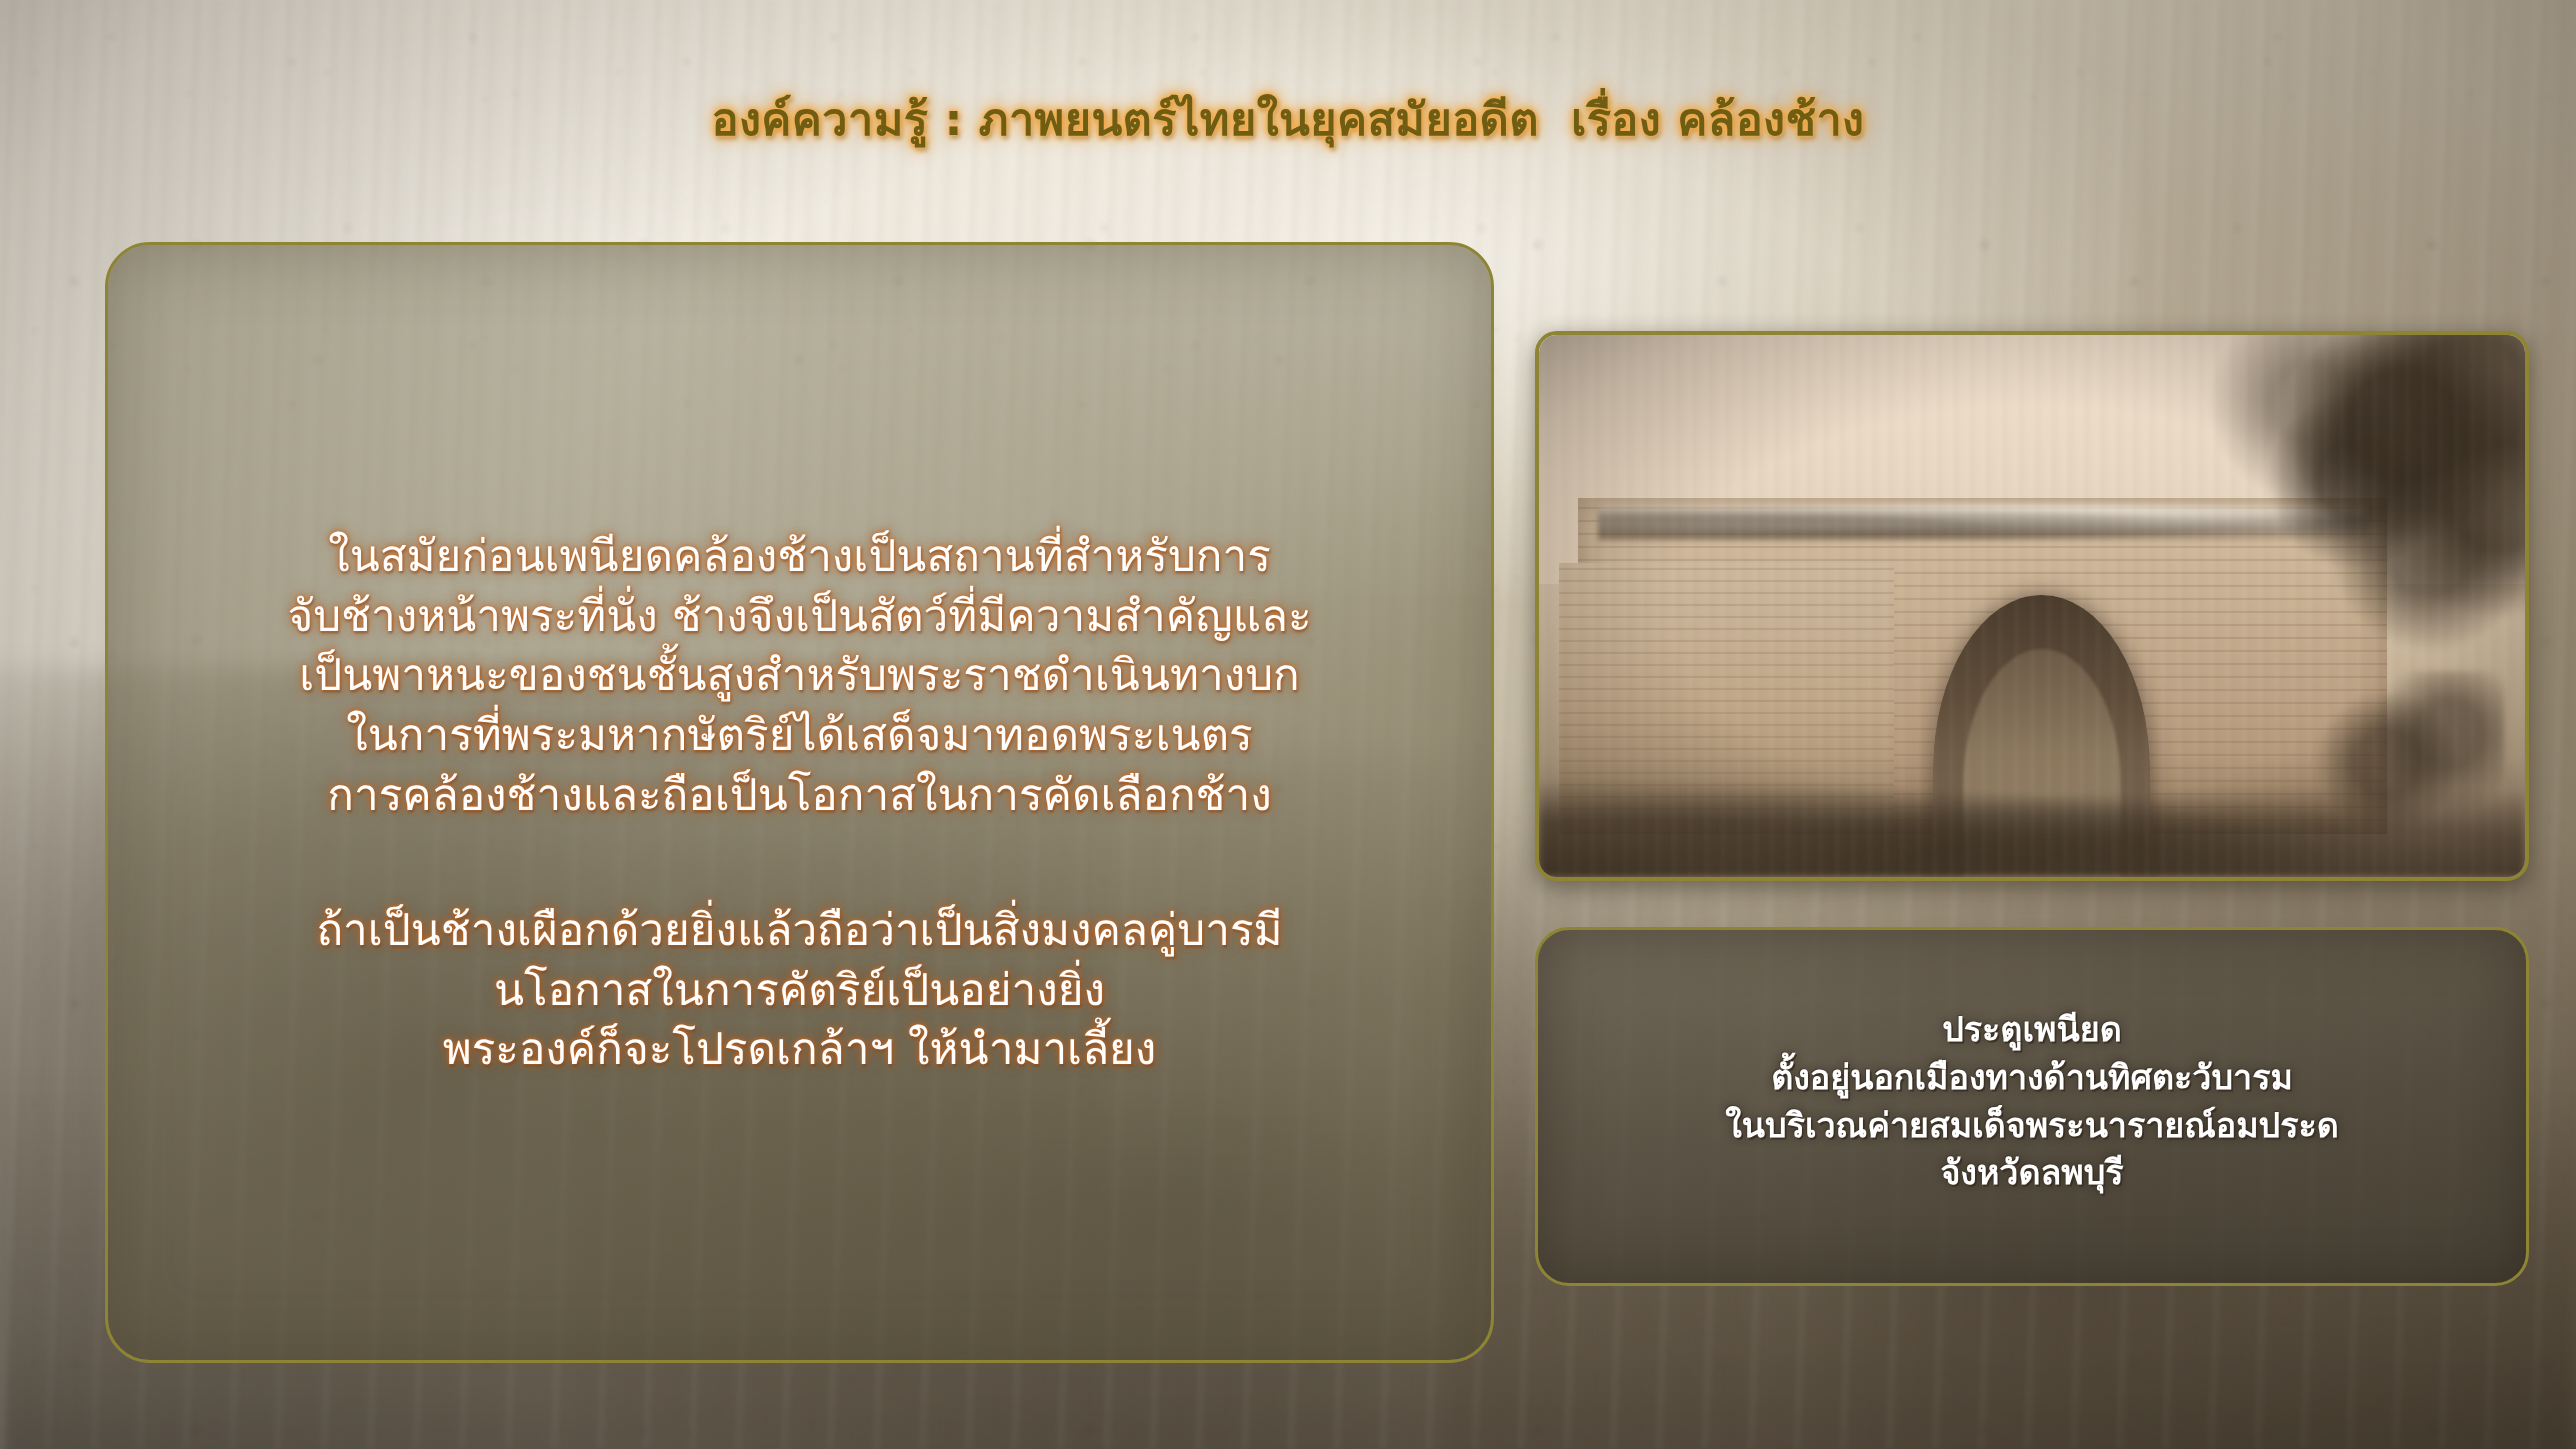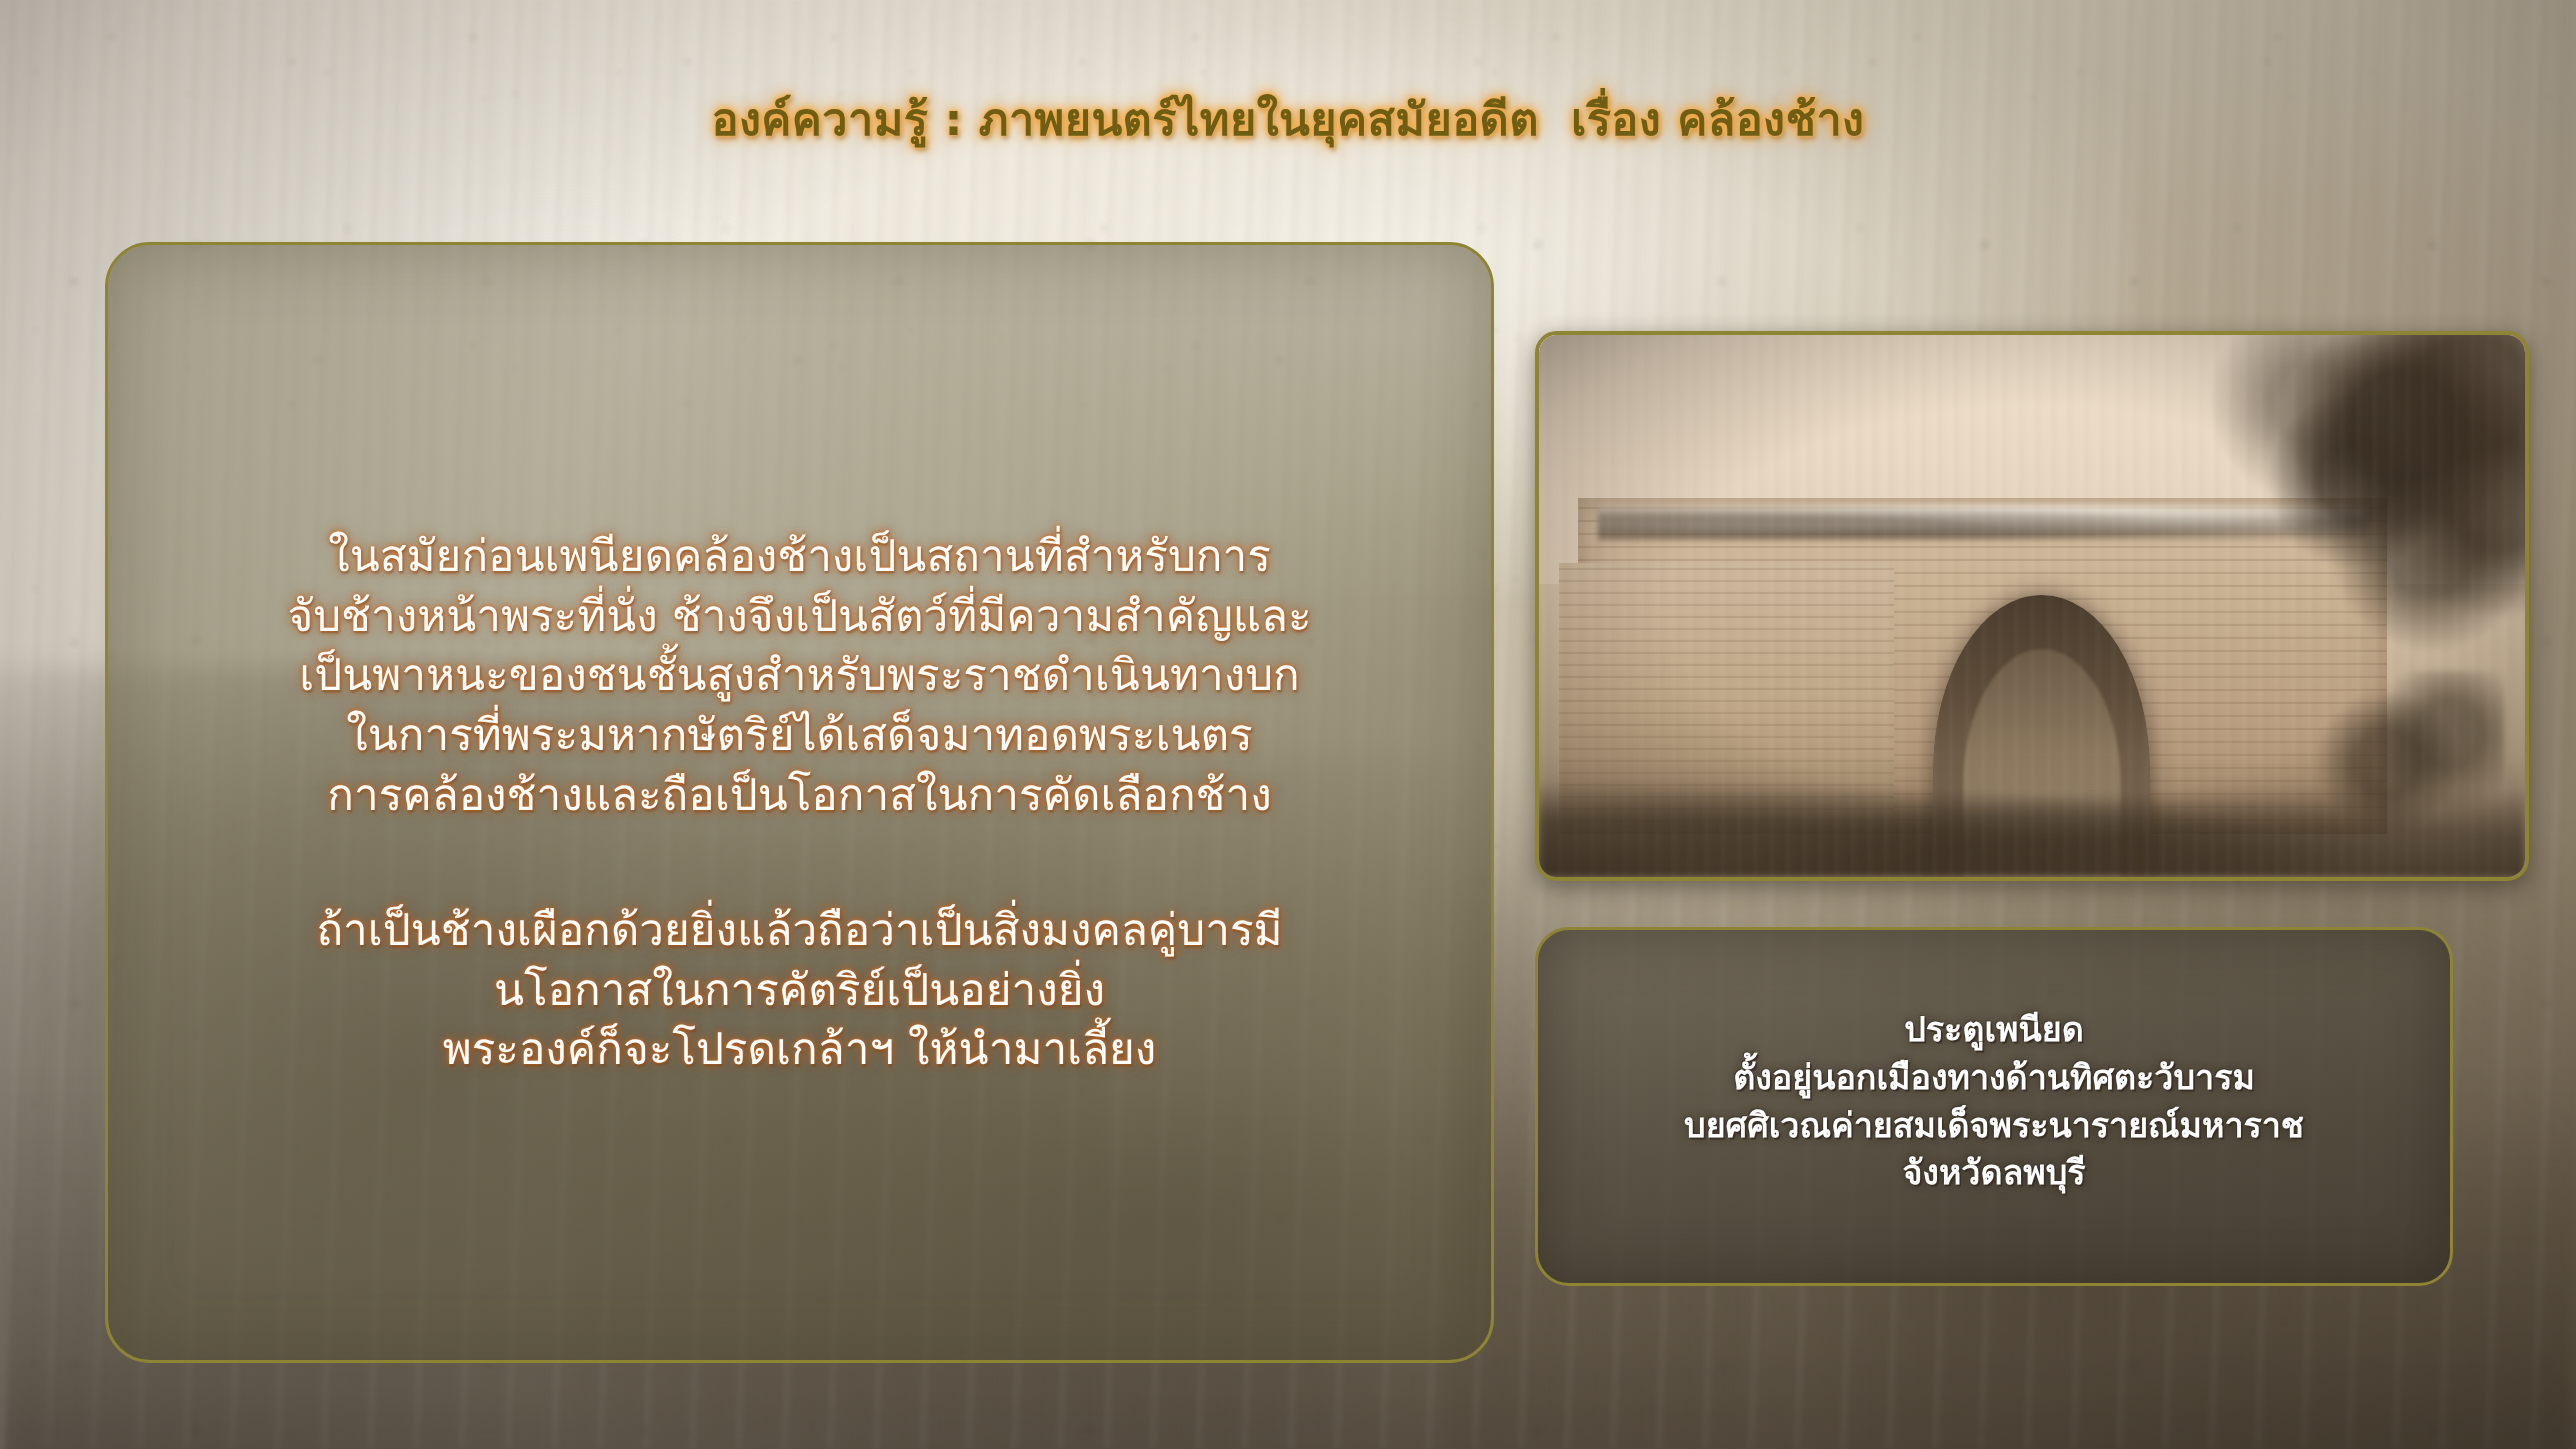--- a/index.html
+++ b/index.html
@@ -304,21 +304,21 @@
     position: absolute;
     inset: 0;
     background: radial-gradient(ellipse at 50% 50%, rgba(0,0,0,0) 52%, rgba(60,46,32,0.26) 84%, rgba(45,34,22,0.42) 100%);
   }
 
   
   .caption-panel {
     position: absolute;
     left: 1535px;
     top: 927px;
-    width: 918px;
+    width: 994px;
     height: 359px;
     border: 3.4px solid #8d8434;
     border-radius: 34px;
     box-sizing: border-box;
     background: linear-gradient(165deg, rgba(96,88,74,0.72) 0%, rgba(82,75,62,0.76) 45%, rgba(66,60,49,0.80) 100%);
     box-shadow: inset 0 0 60px rgba(40,34,24,0.45);
     display: flex;
     flex-direction: column;
     justify-content: center;
     align-items: center;
@@ -388,18 +388,18 @@
       <div class="ph-tree2"></div>
       <div class="ph-scrub"></div>
       <div class="ph-grain"></div>
       <div class="ph-vig"></div>
     </div>
   </div>
 
   <div class="caption-panel">
     <div class="caption-line">ประตูเพนียด</div>
     <div class="caption-line">ตั้งอยู่นอกเมืองทางด้านทิศตะวับารม</div>
-    <div class="caption-line">บยศศิเวณค่ายสมเด็จพระนารายณ์มหาราช</div>
+    <div class="caption-line">ในบริเวณค่ายสมเด็จพระนารายณ์อมประด</div>
     <div class="caption-line">จังหวัดลพบุรี</div>
   </div>
 
 </div>
 
 
 </body></html>

